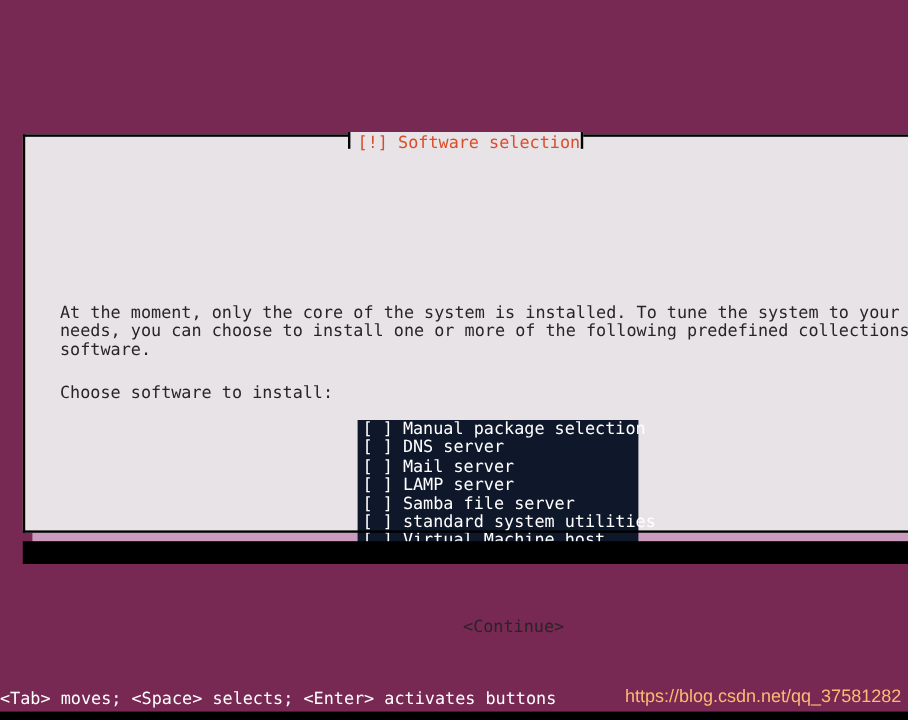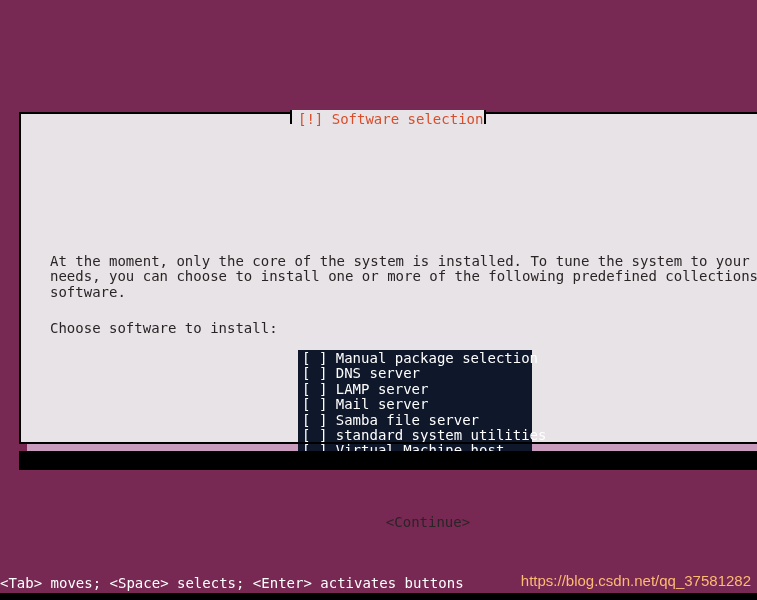--- a/index.html
+++ b/index.html
@@ -203,22 +203,22 @@
 
     <div id="body-text">At the moment, only the core of the system is installed. To tune the system to your
 needs, you can choose to install one or more of the following predefined collections of
 software.</div>
 
     <div id="prompt-text">Choose software to install:</div>
 
     <div id="listbox">
         <div class="list-row"><span class="cb">[</span><span class="cb"> </span><span class="cb">]</span><span class="row-label"> Manual package selection</span></div>
         <div class="list-row"><span class="cb">[</span><span class="cb"> </span><span class="cb">]</span><span class="row-label"> DNS server</span></div>
+        <div class="list-row"><span class="cb">[</span><span class="cb"> </span><span class="cb">]</span><span class="row-label"> Mail server</span></div>
         <div class="list-row"><span class="cb">[</span><span class="cb"> </span><span class="cb">]</span><span class="row-label"> LAMP server</span></div>
-        <div class="list-row"><span class="cb">[</span><span class="cb"> </span><span class="cb">]</span><span class="row-label"> Mail server</span></div>
         <div class="list-row"><span class="cb">[</span><span class="cb"> </span><span class="cb">]</span><span class="row-label"> Samba file server</span></div>
         <div class="list-row"><span class="cb">[</span><span class="cb"> </span><span class="cb">]</span><span class="row-label"> standard system utilities</span></div>
         <div class="list-row"><span class="cb">[</span><span class="cb"> </span><span class="cb">]</span><span class="row-label"> Virtual Machine host</span></div>
       </div>
 
     <div id="continue-wrap">
       <button id="continue-btn">&lt;Continue&gt;</button>
     </div>
 
   </div>

